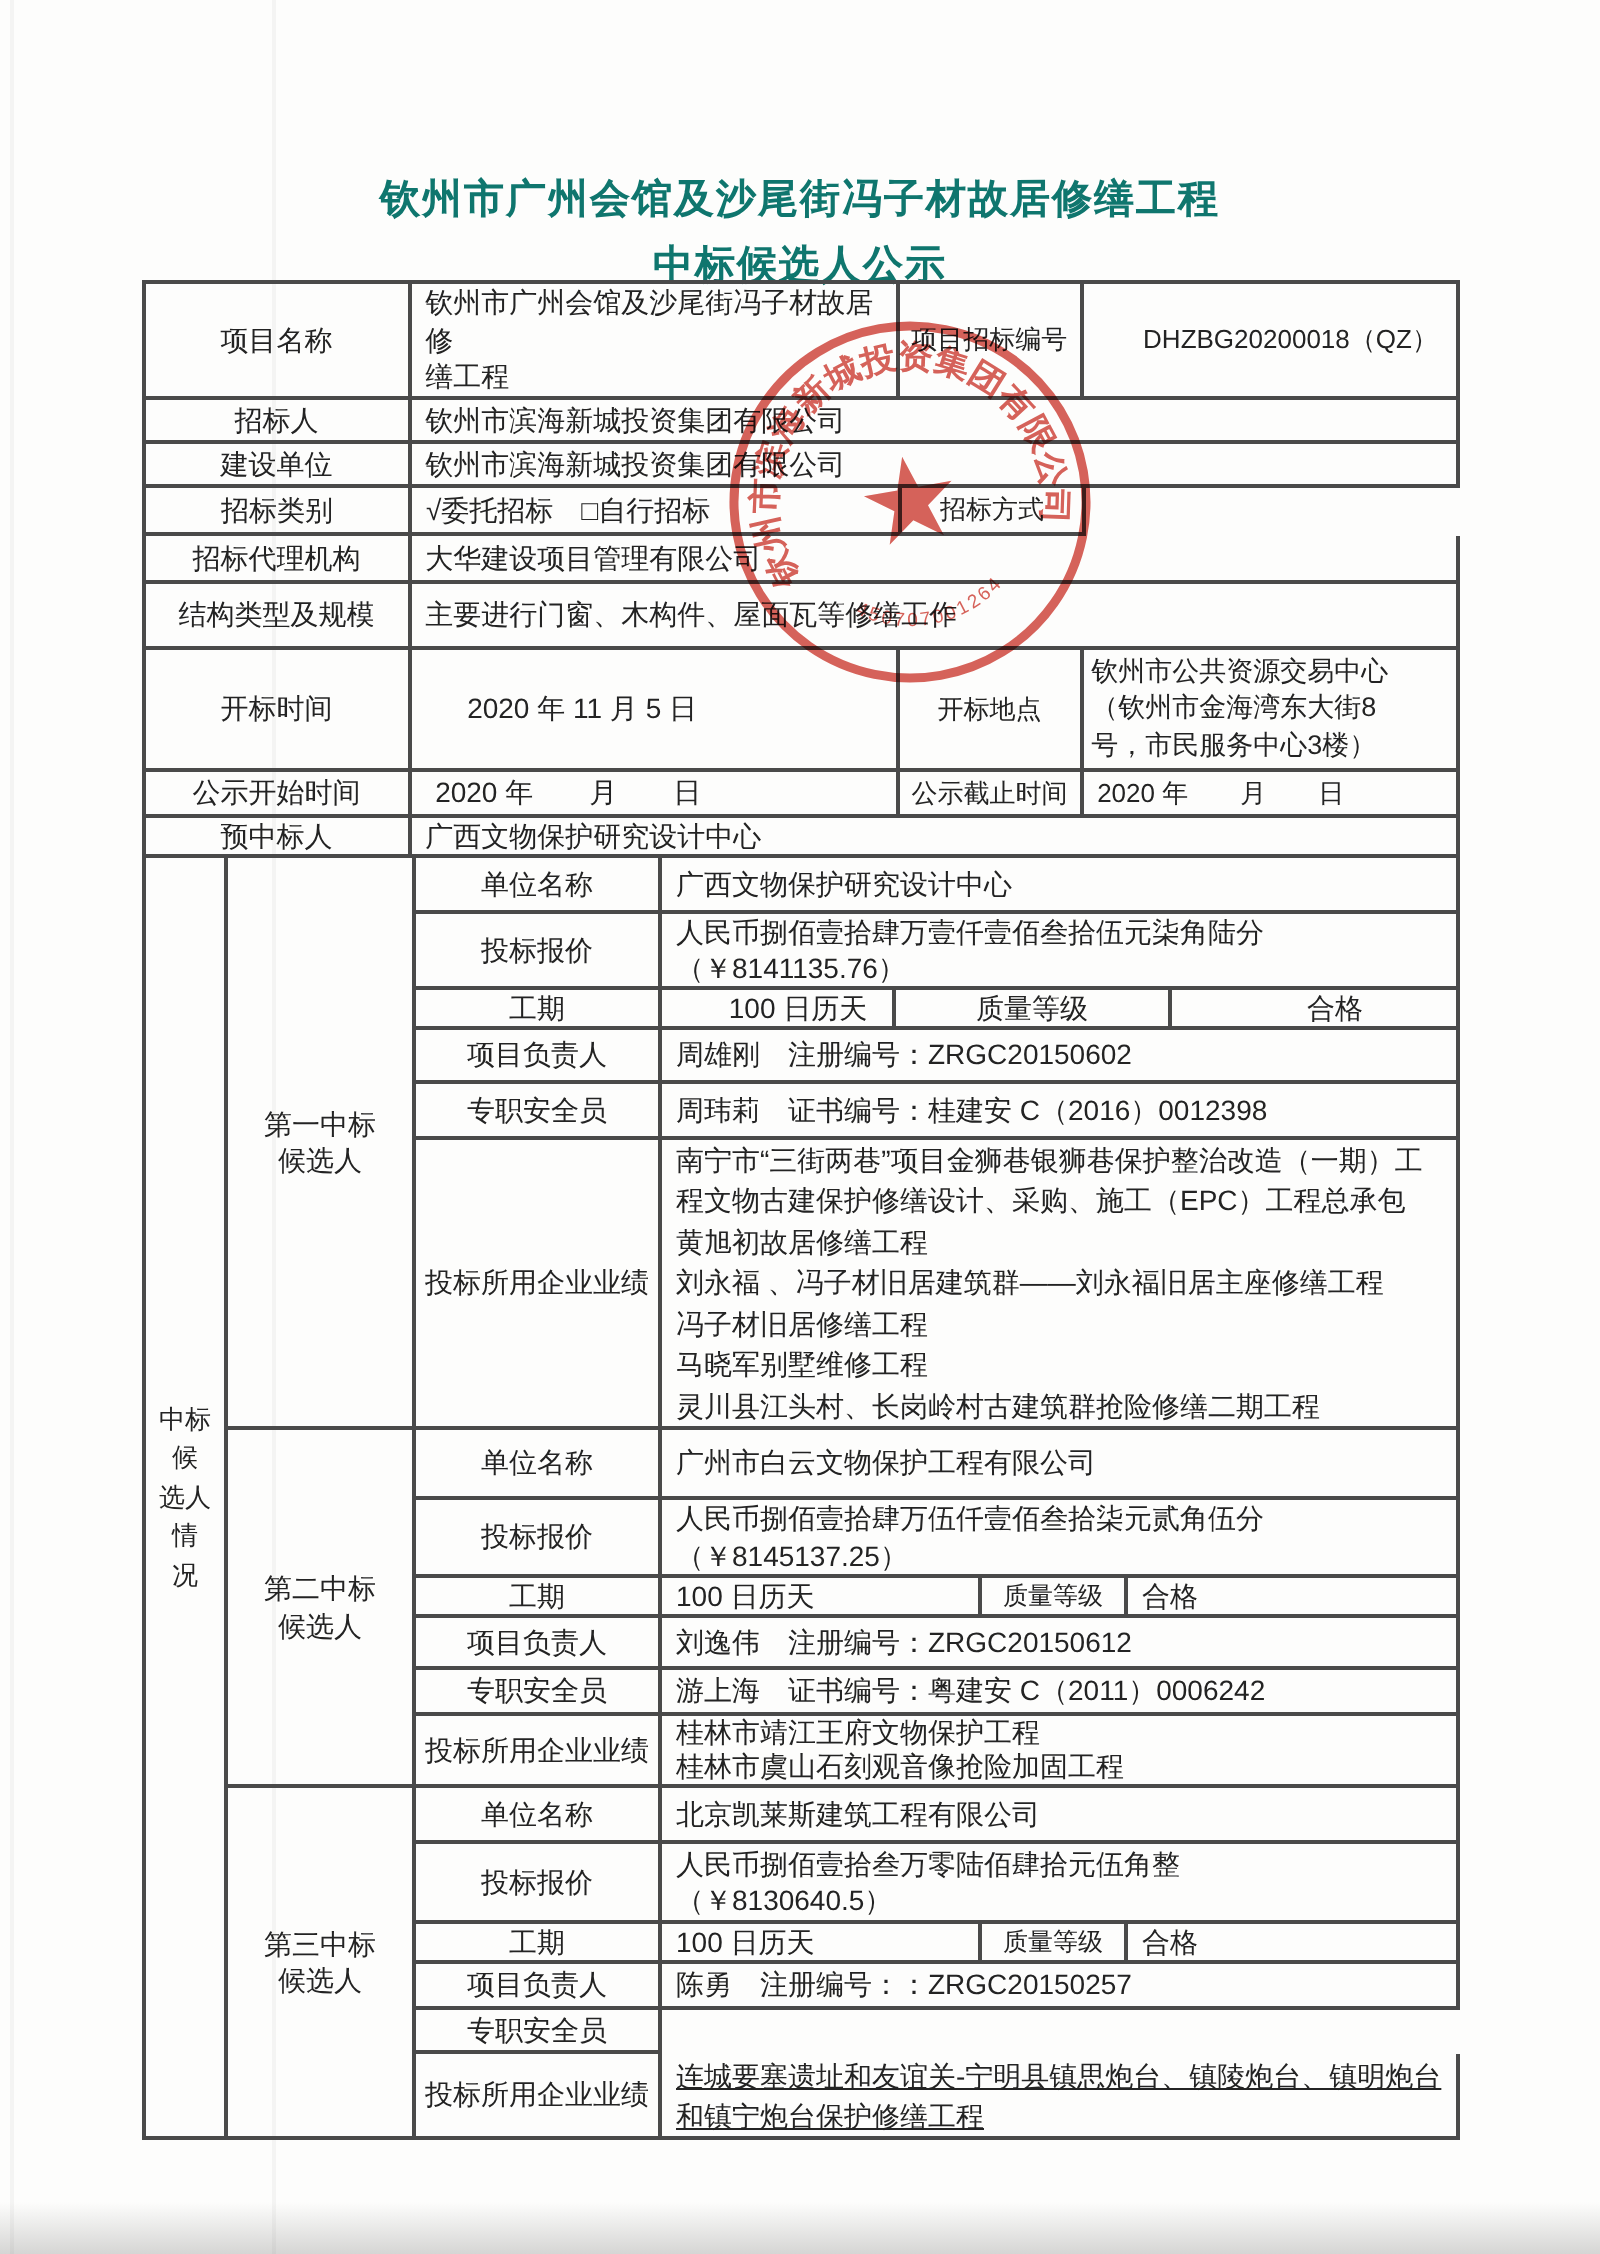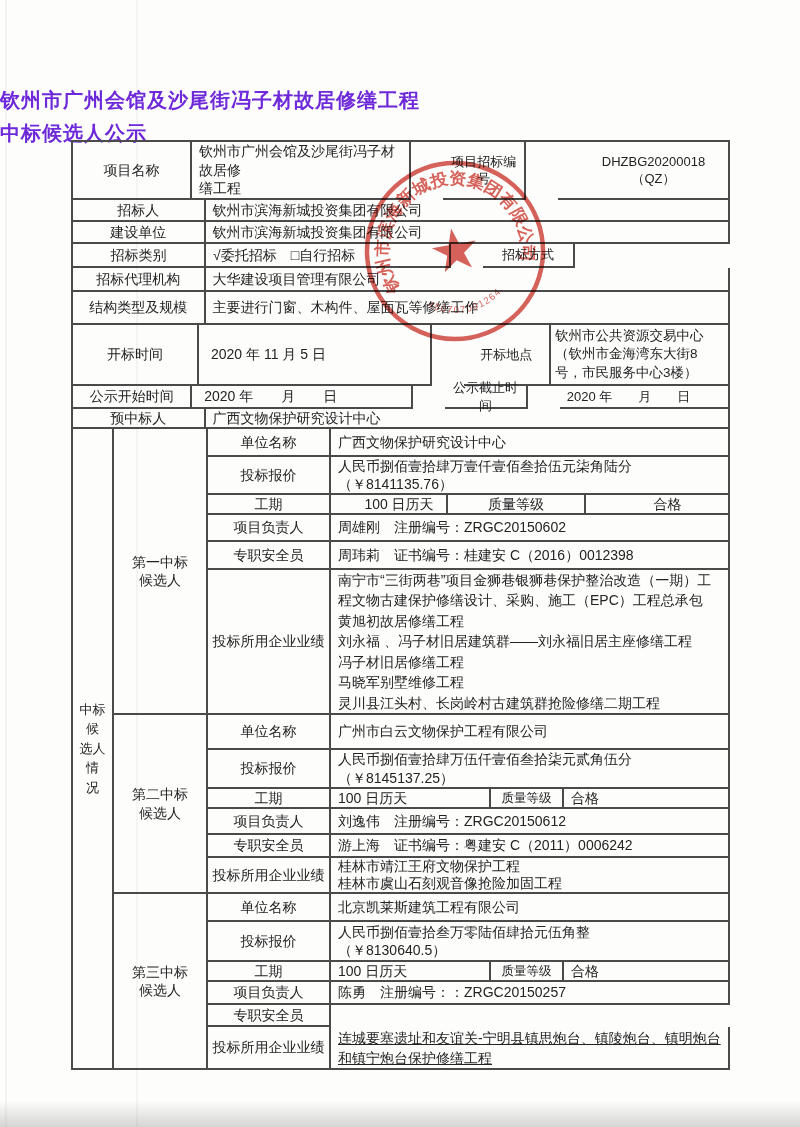--- a/index.html
+++ b/index.html
@@ -7,34 +7,34 @@
     width:800px;height:1127px;position:relative;overflow:hidden;
     background:#fdfdfc;
     font-family:"Liberation Sans","DejaVu Sans",sans-serif;
     color:#202020;
   }
   .streak{position:absolute;top:0;bottom:0;width:2px;background:rgba(0,0,0,0.035);}
   .bottom-shade{
     position:absolute;left:0;right:0;bottom:0;height:26px;
     background:linear-gradient(to bottom,rgba(120,120,118,0) 0%,rgba(110,110,108,0.28) 100%);
   }
-  .titles{position:absolute;top:84px;left:0;width:100%;
-    font-weight:700;font-size:20px;letter-spacing:1px;color:#6d28d9;line-height:33px;}
+  .titles{position:absolute;top:84px;left:0;width:100%;text-align:center;
+    font-weight:700;font-size:20px;letter-spacing:1px;color:#0f766e;line-height:33px;}
   
   .doc{position:absolute;left:71px;top:140px;width:659px;box-sizing:border-box;
     border-top:2px solid #4a4a4a;border-left:2px solid #4a4a4a;background:transparent;}
   .row{display:flex;}
   .col{display:flex;flex-direction:column;}
   .c{box-sizing:border-box;border-right:2px solid #4a4a4a;border-bottom:2px solid #4a4a4a;
     display:flex;align-items:center;padding:1px 7px;font-size:14px;line-height:1.32;color:#232323;}
   .lab{justify-content:center;text-align:center;padding:1px 2px;}
   .ctr{justify-content:center;text-align:center;padding-left:28px;}
   .pre{white-space:pre-line;}
   .vc{flex-direction:column;justify-content:center;align-items:flex-start;}
-  .fs13{font-size:13px;margin-left:32px;}
+  .fs13{font-size:13px;}
   .ach{white-space:pre-line;line-height:20.5px;align-items:center;}
   .ach2{line-height:17px;}
   .ach3{line-height:20px;text-decoration:underline;}
   
   .seal{position:absolute;left:359px;top:155px;color:#cf4036;opacity:0.82;
     mix-blend-mode:multiply;pointer-events:none;}
 </style>
 </head>
 <body>
 
@@ -71,21 +71,21 @@
   <div class="row" style="height:24px">
     <div class="c lab" style="width:133px">招标代理机构</div>
     <div class="c" style="width:526px">大华建设项目管理有限公司</div>
   </div>
   <div class="row" style="height:33px">
     <div class="c lab" style="width:133px">结构类型及规模</div>
     <div class="c" style="width:526px">主要进行门窗、木构件、屋面瓦等修缮工作</div>
   </div>
   <div class="row" style="height:61px">
     <div class="c lab" style="width:133px">开标时间</div>
-    <div class="c" style="width:245px;padding-left:12px">2020 年 11 月 5 日</div>
+    <div class="c" style="width:245px;padding-left:28px">2020 年 11 月 5 日</div>
     <div class="c lab fs13" style="width:92px">开标地点</div>
     <div class="c pre" style="width:189px;font-size:13.5px;line-height:1.38;padding:1px 4px">钦州市公共资源交易中心
 （钦州市金海湾东大街8
 号，市民服务中心3楼）</div>
   </div>
   <div class="row" style="height:23px">
     <div class="c lab" style="width:133px">公示开始时间</div>
     <div class="c" style="width:245px;padding-left:12px">2020 年　　月　　日</div>
     <div class="c lab fs13" style="width:92px">公示截止时间</div>
     <div class="c fs13" style="width:189px">2020 年　　月　　日</div>

